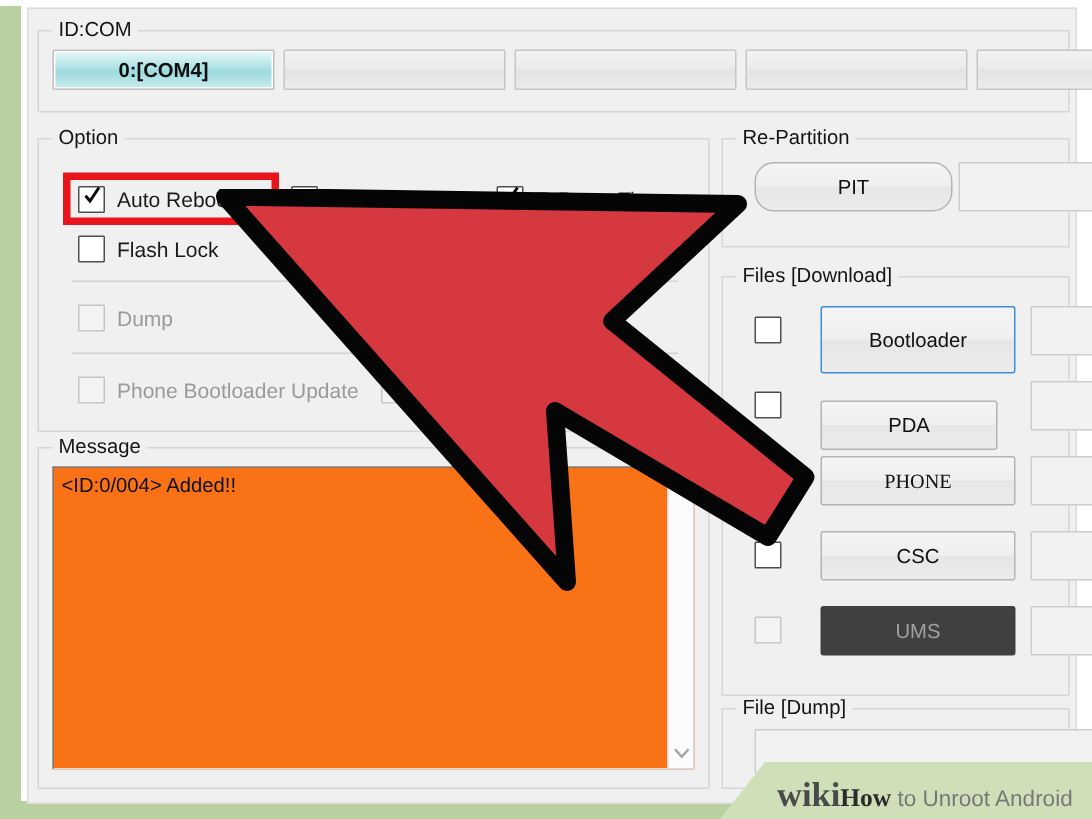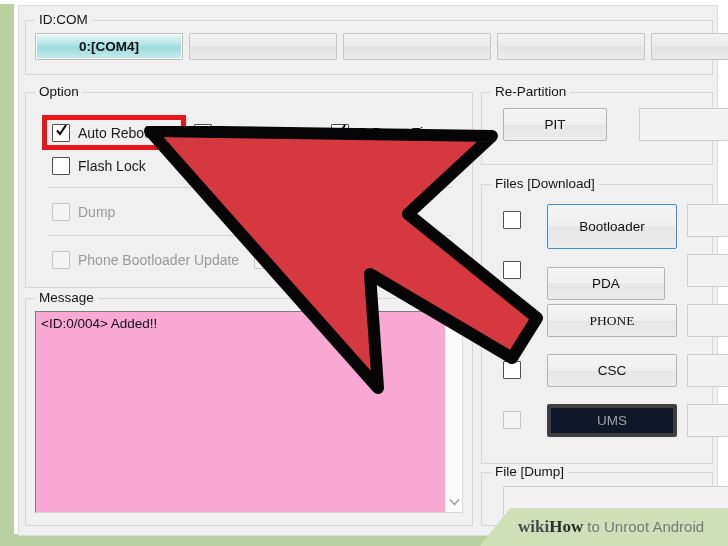--- a/index.html
+++ b/index.html
@@ -154,21 +154,21 @@
     border-right: 4px solid transparent;
     border-top: 4px solid #b5b5b5;
   }
 
   
   #message-group { left: 6px; top: 292px; width: 448px; height: 228px; }
   .msgbox {
     position: absolute;
     left: 9px; top: 12px;
     width: 428px; height: 202px;
-    background: #f9a8d4;
+    background: #f97316;
     border: 1px solid #7d7d7d;
     border-right-color: #d9d9d9;
     border-bottom-color: #d9d9d9;
     box-sizing: border-box;
     overflow: hidden;
   }
   .msgtext {
     position: absolute;
     left: 5px; top: 4px;
     font-size: 13.5px;
@@ -207,22 +207,22 @@
     border-radius: 2px;
     font-size: 13.5px;
     color: #101010;
     display: flex; align-items: center; justify-content: center;
   }
   .btn.focus {
     border: 1px solid #3c8ddc;
   }
   .btn.disabled {
     color: #a0a0a0;
-    border: 4px solid #404040;
-    background: #0f172a;
+    border: 1px solid #404040;
+    background: #404040;
   }
   .field {
     position: absolute;
     box-sizing: border-box;
     border: 1px solid #cdcdcd;
     background: #f2f2f2;
     border-radius: 1px;
   }
 
   
@@ -250,21 +250,21 @@
     position: absolute;
     left: 38px; top: 9px;
     font-size: 15px;
     color: #76797a;
     white-space: nowrap;
   }
   .wm .wm-text b.wiki {
     color: #4a4a4a;
     font-family: "Liberation Serif", serif;
     font-weight: 700;
-    font-size: 17px;
+    font-size: 23px;
   }
   .wm .wm-text b.how {
     color: #2b2b2b;
     font-family: Liberation Serif, serif;
     font-weight: 700;
     font-size: 17px;
   }
 </style>
 </head>
 <body>
@@ -365,21 +365,21 @@
             <svg width="11" height="8" viewBox="0 0 11 8">
                 <path d="M1 1.5 L5.5 6.5 L10 1.5" stroke="#a3a3a3" stroke-width="1.6" fill="none"></path>
               </svg>
           </div>
         </div>
       </div>
     </div>
 
     <div class="group" id="repart-group">
       <div class="legend">Re-Partition</div>
-      <div class="btn" style="left:21px; top:15px; width:104px; height:33px;">
+      <div class="btn" style="left:21px; top:15px; width:132px; height:33px;border-radius:13px;">
         <span>PIT</span>
       </div>
       <div class="field" style="left:157px; top:15px; width:142px; height:33px;">
         <span></span>
       </div>
     </div>
 
     <div class="group" id="files-group">
       <div class="legend">Files [Download]</div>
 

